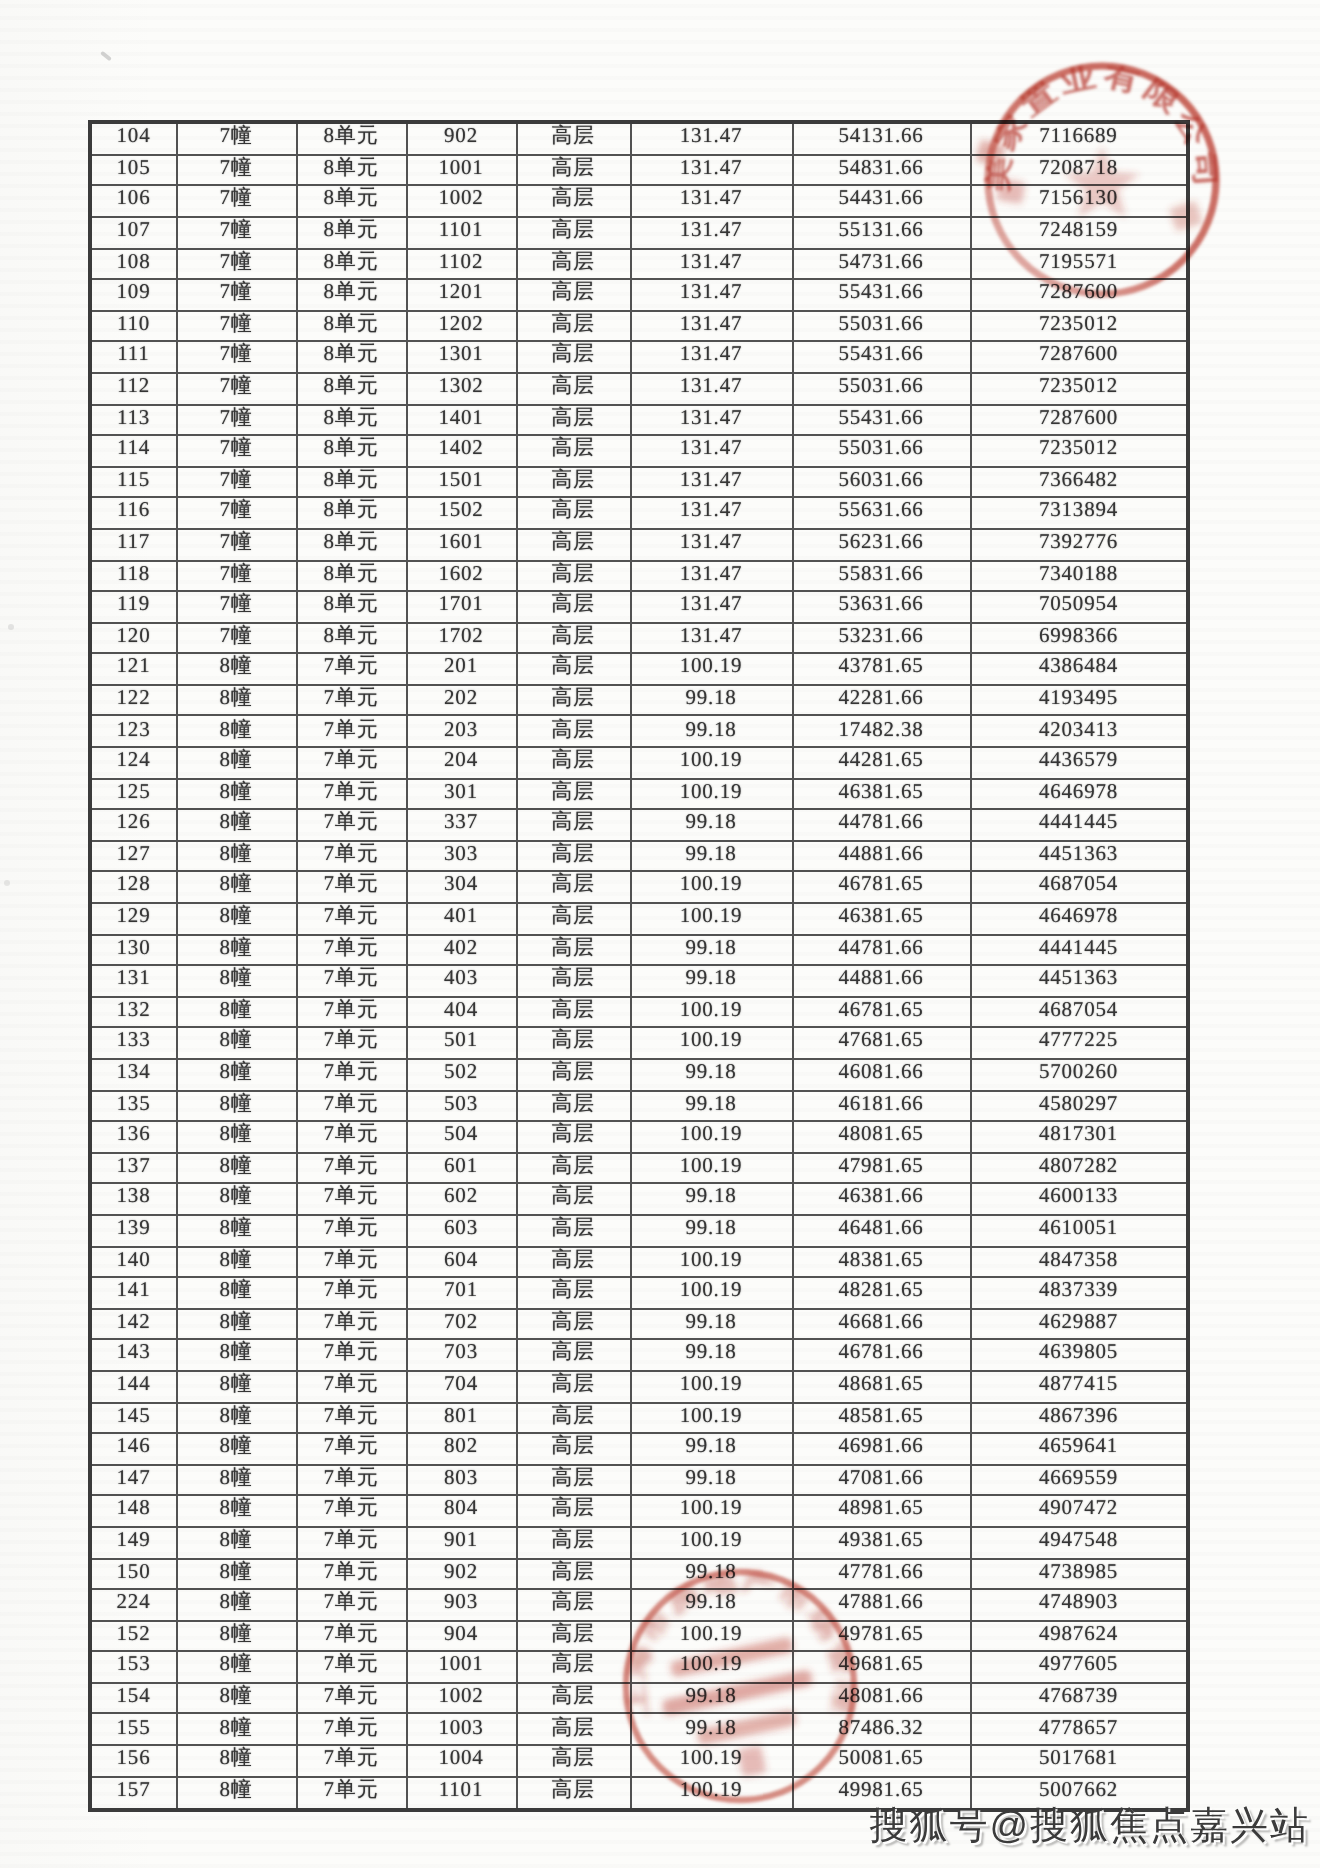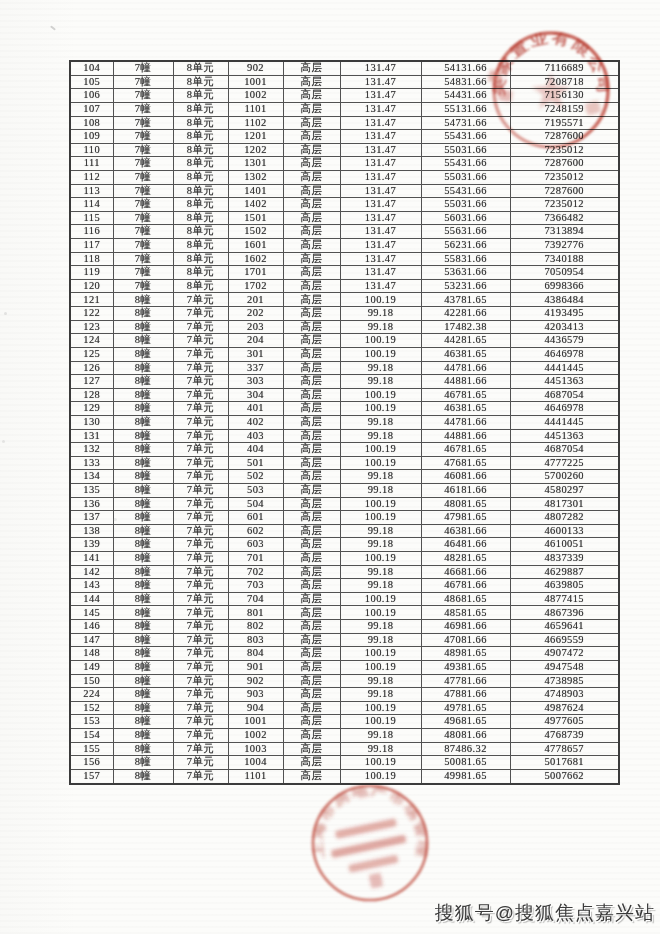--- a/index.html
+++ b/index.html
@@ -8,21 +8,21 @@
     background:#fcfcfa;
     font-family:"Liberation Serif", serif;
   }
   .scan-texture{
     position:absolute;inset:0;pointer-events:none;
     background:
       repeating-linear-gradient(0deg, rgba(120,120,120,0.022) 0 2px, rgba(255,255,255,0) 2px 6px),
       linear-gradient(90deg, rgba(150,150,150,0.03), rgba(255,255,255,0) 12%);
   }
   table.pricelist{
-    position:absolute;left:69px;top:60px;width:549px;height:725px;
+    position:absolute;left:44px;top:60px;width:549px;height:846px;
     border-collapse:collapse;table-layout:fixed;
     border:2px solid #3b3b3b;
   }
   table.pricelist td{
     border:1.5px solid #525252;
     padding:0;margin:0;
     text-align:center;vertical-align:middle;
     font-size:10.5px;line-height:1;
     color:#353535;
     letter-spacing:0.4px;
@@ -424,20 +424,30 @@
         <td>139</td>
         <td>8幢</td>
         <td>7单元</td>
         <td>603</td>
         <td>高层</td>
         <td>99.18</td>
         <td>46481.66</td>
         <td>4610051</td>
       </tr>
       <tr>
+        <td>140</td>
+        <td>8幢</td>
+        <td>7单元</td>
+        <td>604</td>
+        <td>高层</td>
+        <td>100.19</td>
+        <td>48381.65</td>
+        <td>4847358</td>
+      </tr>
+      <tr>
         <td>141</td>
         <td>8幢</td>
         <td>7单元</td>
         <td>701</td>
         <td>高层</td>
         <td>100.19</td>
         <td>48281.65</td>
         <td>4837339</td>
       </tr>
       <tr>

